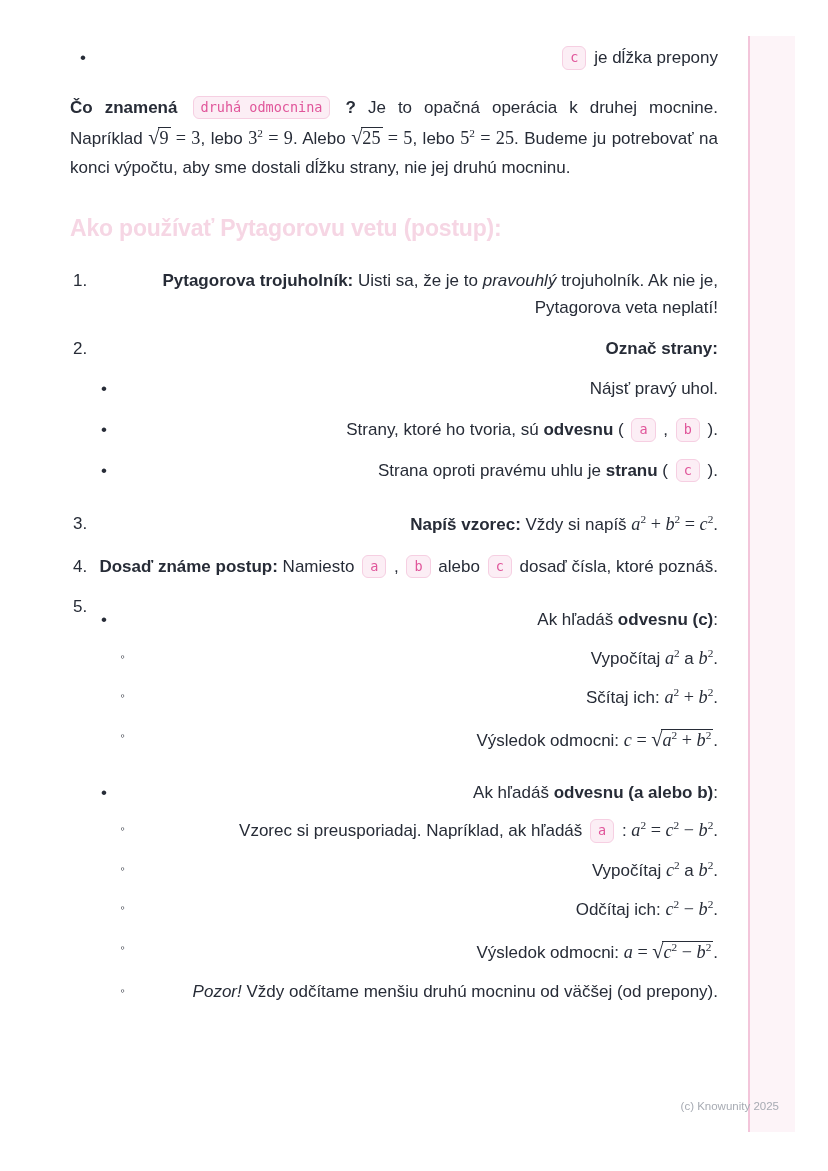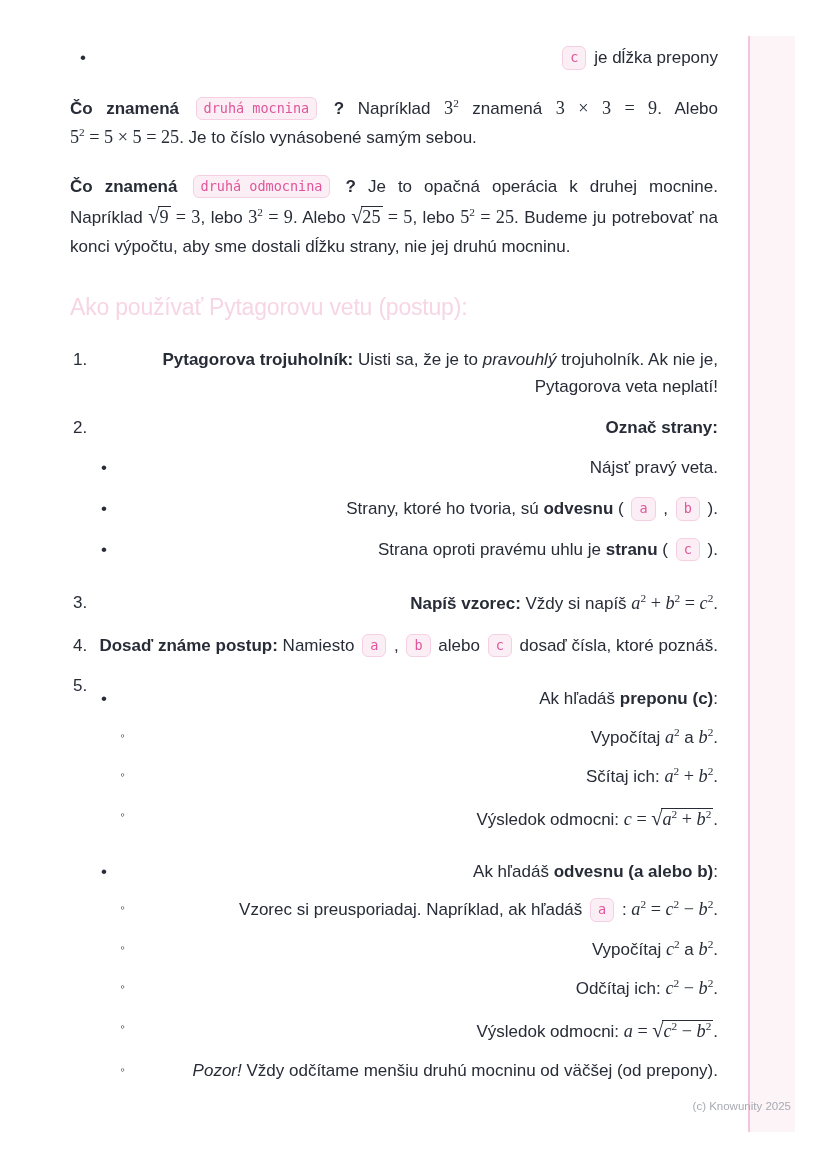--- a/index.html
+++ b/index.html
@@ -14,21 +14,21 @@
     background:var(--band-bg,#fdf4f8);
     border-left:2px solid var(--band-line,#f3c5da);
   }
   .doc {
     position:absolute; left:70px; top:34px; width:648px;
     font-size:17px; line-height:1.62;
   }
   .para { text-align:justify; margin:0 0 20px 0; }
   .para b { font-weight:700; }
   h2.sec {
-    font-size:23px; font-weight:400; color:var(--h2-pink,#f6d6e4);
+    font-size:23px; font-weight:700; color:var(--h2-pink,#f6d6e4);
     margin:28px 0 20px 0; letter-spacing:-0.2px;
   }
   
   .li { display:flex; align-items:flex-start; }
   .li-body { flex:1; min-width:0;text-align:right; }
   .marker { flex:none; color:#272c37; }
   .mk0 { width:22px; padding-left:3px; }           
   .mk1 { width:14px; margin-left:-2px; }           
   .mk2 { width:14px; margin-left:4px; font-size:13px; padding-top:2px; } 
   .list.d0 > .li { margin:0 0 13px 0; }
@@ -46,50 +46,49 @@
     border-radius:6px; padding:2px 7px 3px 7px; margin:0 3px;
     position:relative; top:-1px; white-space:nowrap;
   }
   
   .m { font-family:"Liberation Serif","DejaVu Serif",serif; font-size:1.07em; white-space:nowrap; }
   .m i { font-style:italic; }
   .m sup { font-size:0.62em; }
   .m .sq { font-size:1.12em; margin-right:-1px; }
   .m .rc { border-top:1.4px solid #272c37; padding:0 2px 0 1px; }
   .footer {
-    position:absolute; top:1100px; right:37px;
+    position:absolute; top:1100px; right:49px;
     font-size:11.5px; color:#a7abb3;
   }
 </style>
 </head>
 <body>
 
 <div class="page">
   <div class="edge-band"></div>
   <div class="doc" id="doc">
       <div class="list d1 intro">
         <div class="li">
           <span class="marker mk1">•</span>
           <div class="li-body"><span class="badge">c</span> je dĺžka prepony</div>
         </div>
       </div>
-      <p class="para"><b>Čo znamená </b><span class="badge">druhá mocnina</span><b> ?</b> Napríklad <span class="m">3<sup>2</sup></span> znamená <span class="m">3 × 3 = 9</span>. Alebo <span class="m">5<sup>2</sup> = 5 × 5 = 25</span>. Je to číslo vynásobené samým sebou.</p>
       <p class="para"><b>Čo znamená </b><span class="badge">druhá odmocnina</span><b> ?</b> Je to opačná operácia k druhej mocnine. Napríklad <span class="m"><span class="sq">√</span><span class="rc">9</span> = 3</span>, lebo <span class="m">3<sup>2</sup> = 9</span>. Alebo <span class="m"><span class="sq">√</span><span class="rc">25</span> = 5</span>, lebo <span class="m">5<sup>2</sup> = 25</span>. Budeme ju potrebovať na konci výpočtu, aby sme dostali dĺžku strany, nie jej druhú mocninu.</p>
       <h2 class="sec">Ako používať Pytagorovu vetu (postup):</h2>
       <div class="list d0">
         <div class="li">
           <span class="marker mk0">1.</span>
           <div class="li-body"><b>Pytagorova trojuholník:</b> Uisti sa, že je to <i>pravouhlý</i> trojuholník. Ak nie je, Pytagorova veta neplatí!</div>
         </div>
         <div class="li">
           <span class="marker mk0">2.</span>
           <div class="li-body"><b>Označ strany:</b><div class="list d1">
               <div class="li">
                 <span class="marker mk1">•</span>
-                <div class="li-body">Nájsť pravý veta.</div>
+                <div class="li-body">Nájsť pravý uhol.</div>
               </div>
               <div class="li">
                 <span class="marker mk1">•</span>
                 <div class="li-body">Strany, ktoré ho tvoria, sú <b>odvesnu</b> ( <span class="badge">a</span> , <span class="badge">b</span> ).</div>
               </div>
               <div class="li">
                 <span class="marker mk1">•</span>
                 <div class="li-body">Strana oproti pravému uhlu je <b>stranu</b> ( <span class="badge">c</span> ).</div>
               </div>
             </div></div>
@@ -100,21 +99,21 @@
         </div>
         <div class="li">
           <span class="marker mk0">4.</span>
           <div class="li-body"><b>Dosaď známe postup:</b> Namiesto <span class="badge">a</span> , <span class="badge">b</span> alebo <span class="badge">c</span> dosaď čísla, ktoré poznáš.</div>
         </div>
         <div class="li">
           <span class="marker mk0">5.</span>
           <div class="li-body"><div class="list d1">
               <div class="li">
                 <span class="marker mk1">•</span>
-                <div class="li-body">Ak hľadáš <b>preponu (c)</b>:<div class="list d2">
+                <div class="li-body">Ak hľadáš <b>odvesnu (c)</b>:<div class="list d2">
                     <div class="li">
                       <span class="marker mk2">◦</span>
                       <div class="li-body">Vypočítaj <span class="m"><i>a</i><sup>2</sup></span> a <span class="m"><i>b</i><sup>2</sup></span>.</div>
                     </div>
                     <div class="li">
                       <span class="marker mk2">◦</span>
                       <div class="li-body">Sčítaj ich: <span class="m"><i>a</i><sup>2</sup> + <i>b</i><sup>2</sup></span>.</div>
                     </div>
                     <div class="li">
                       <span class="marker mk2">◦</span>

